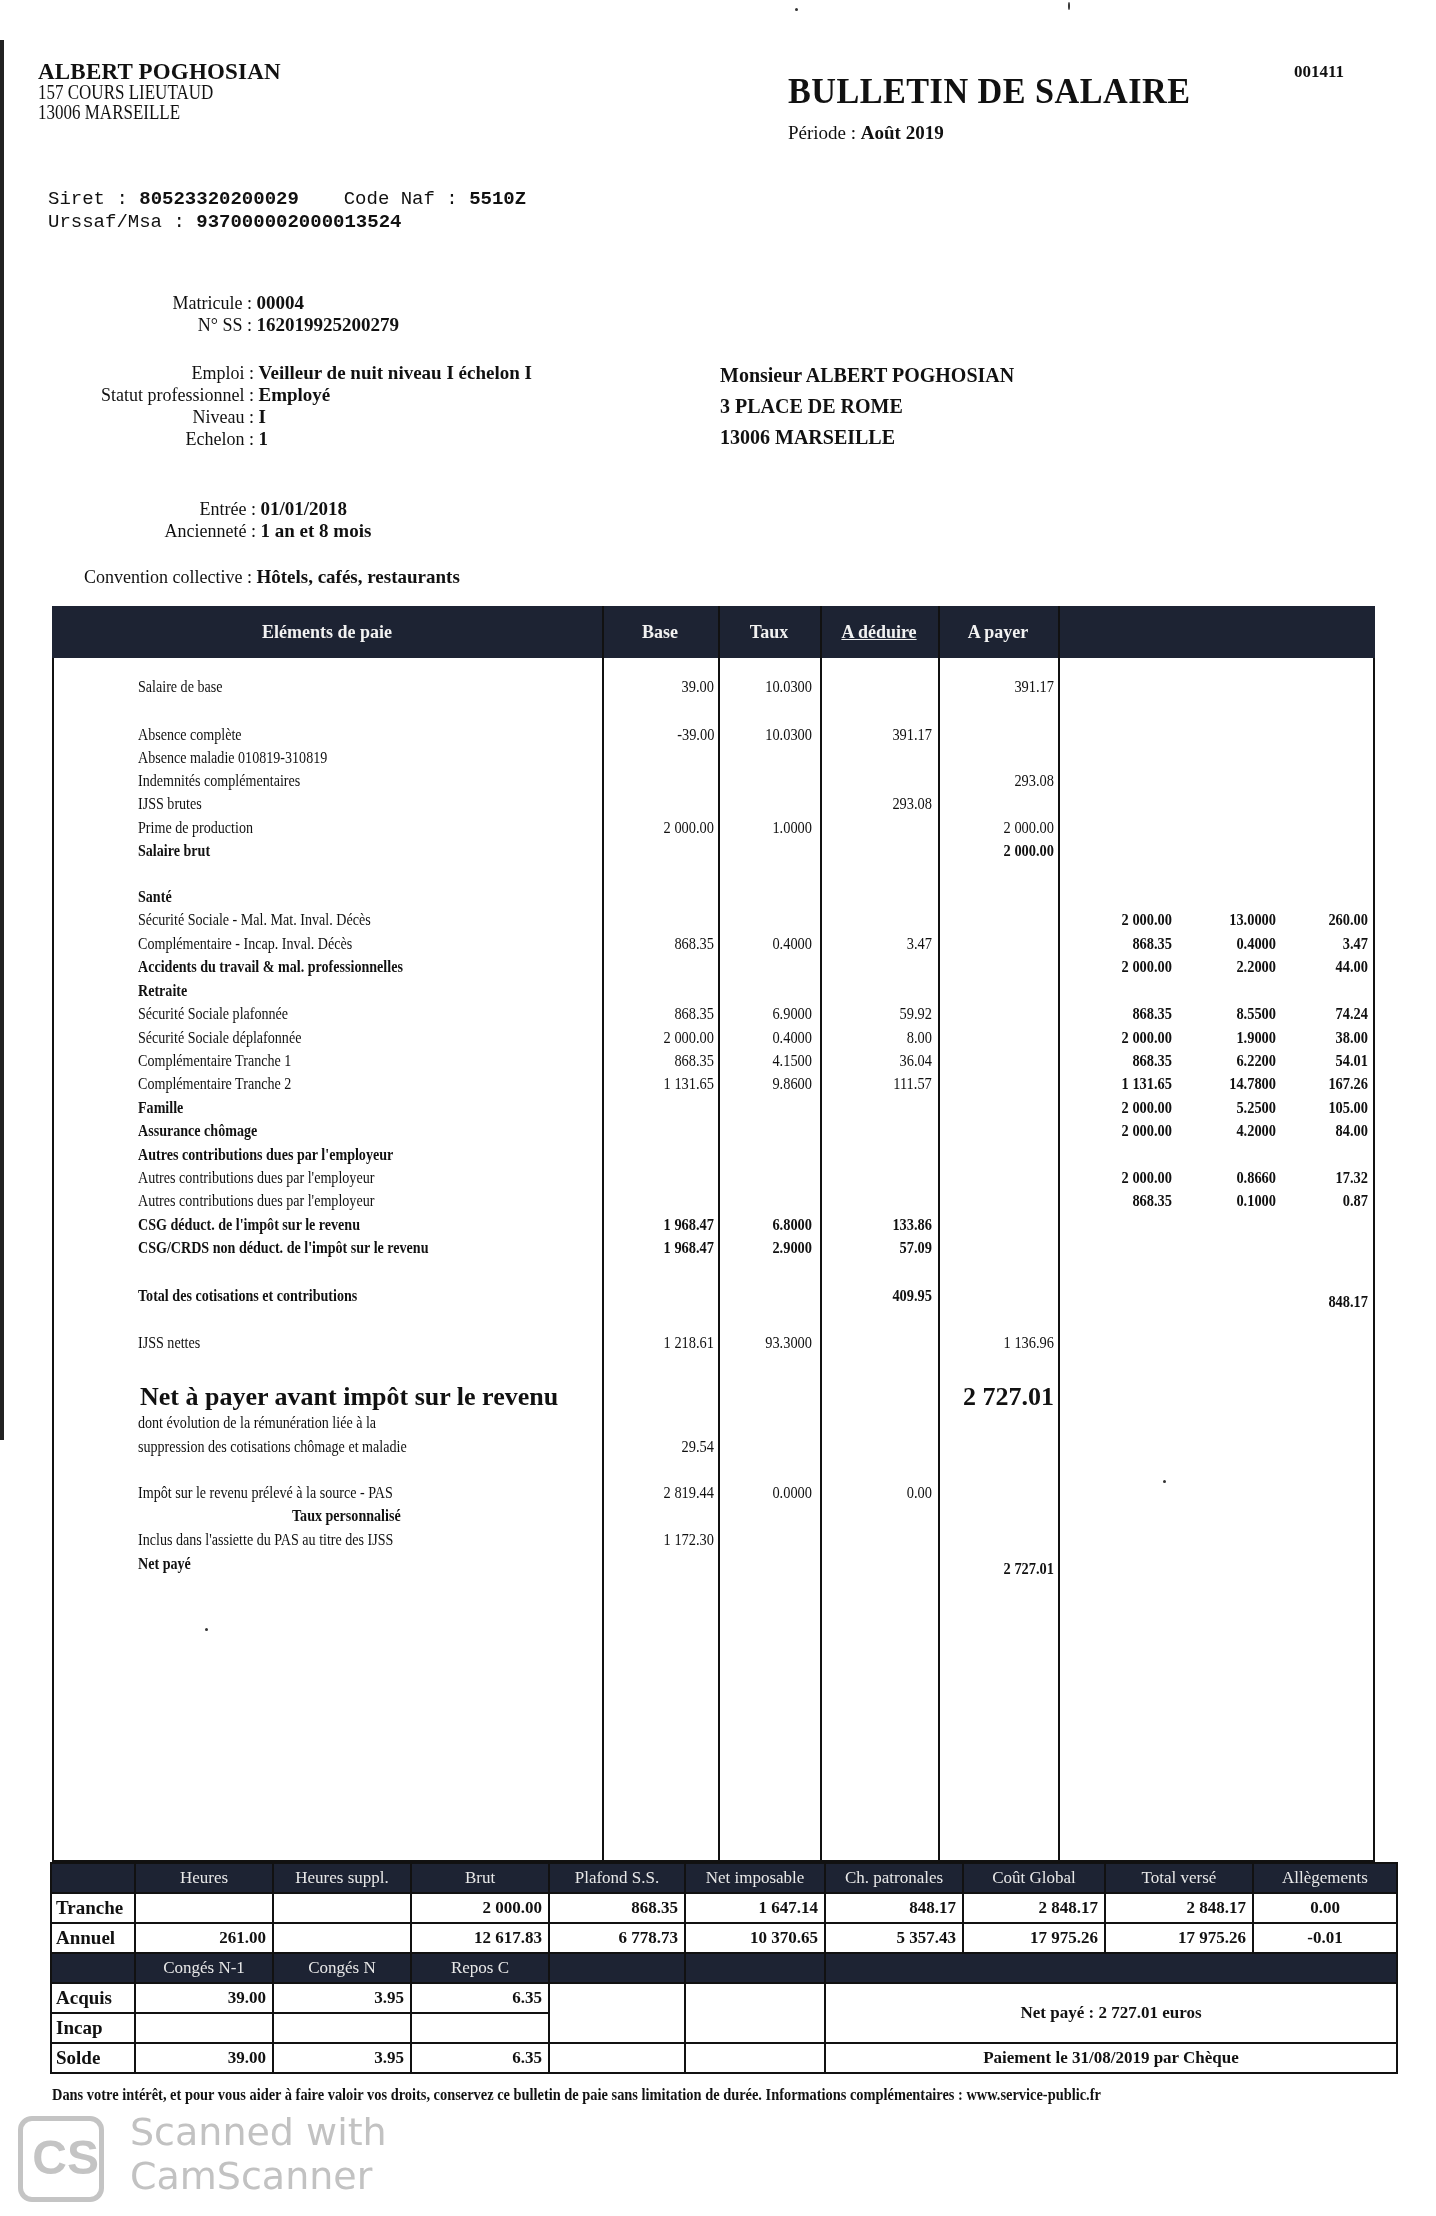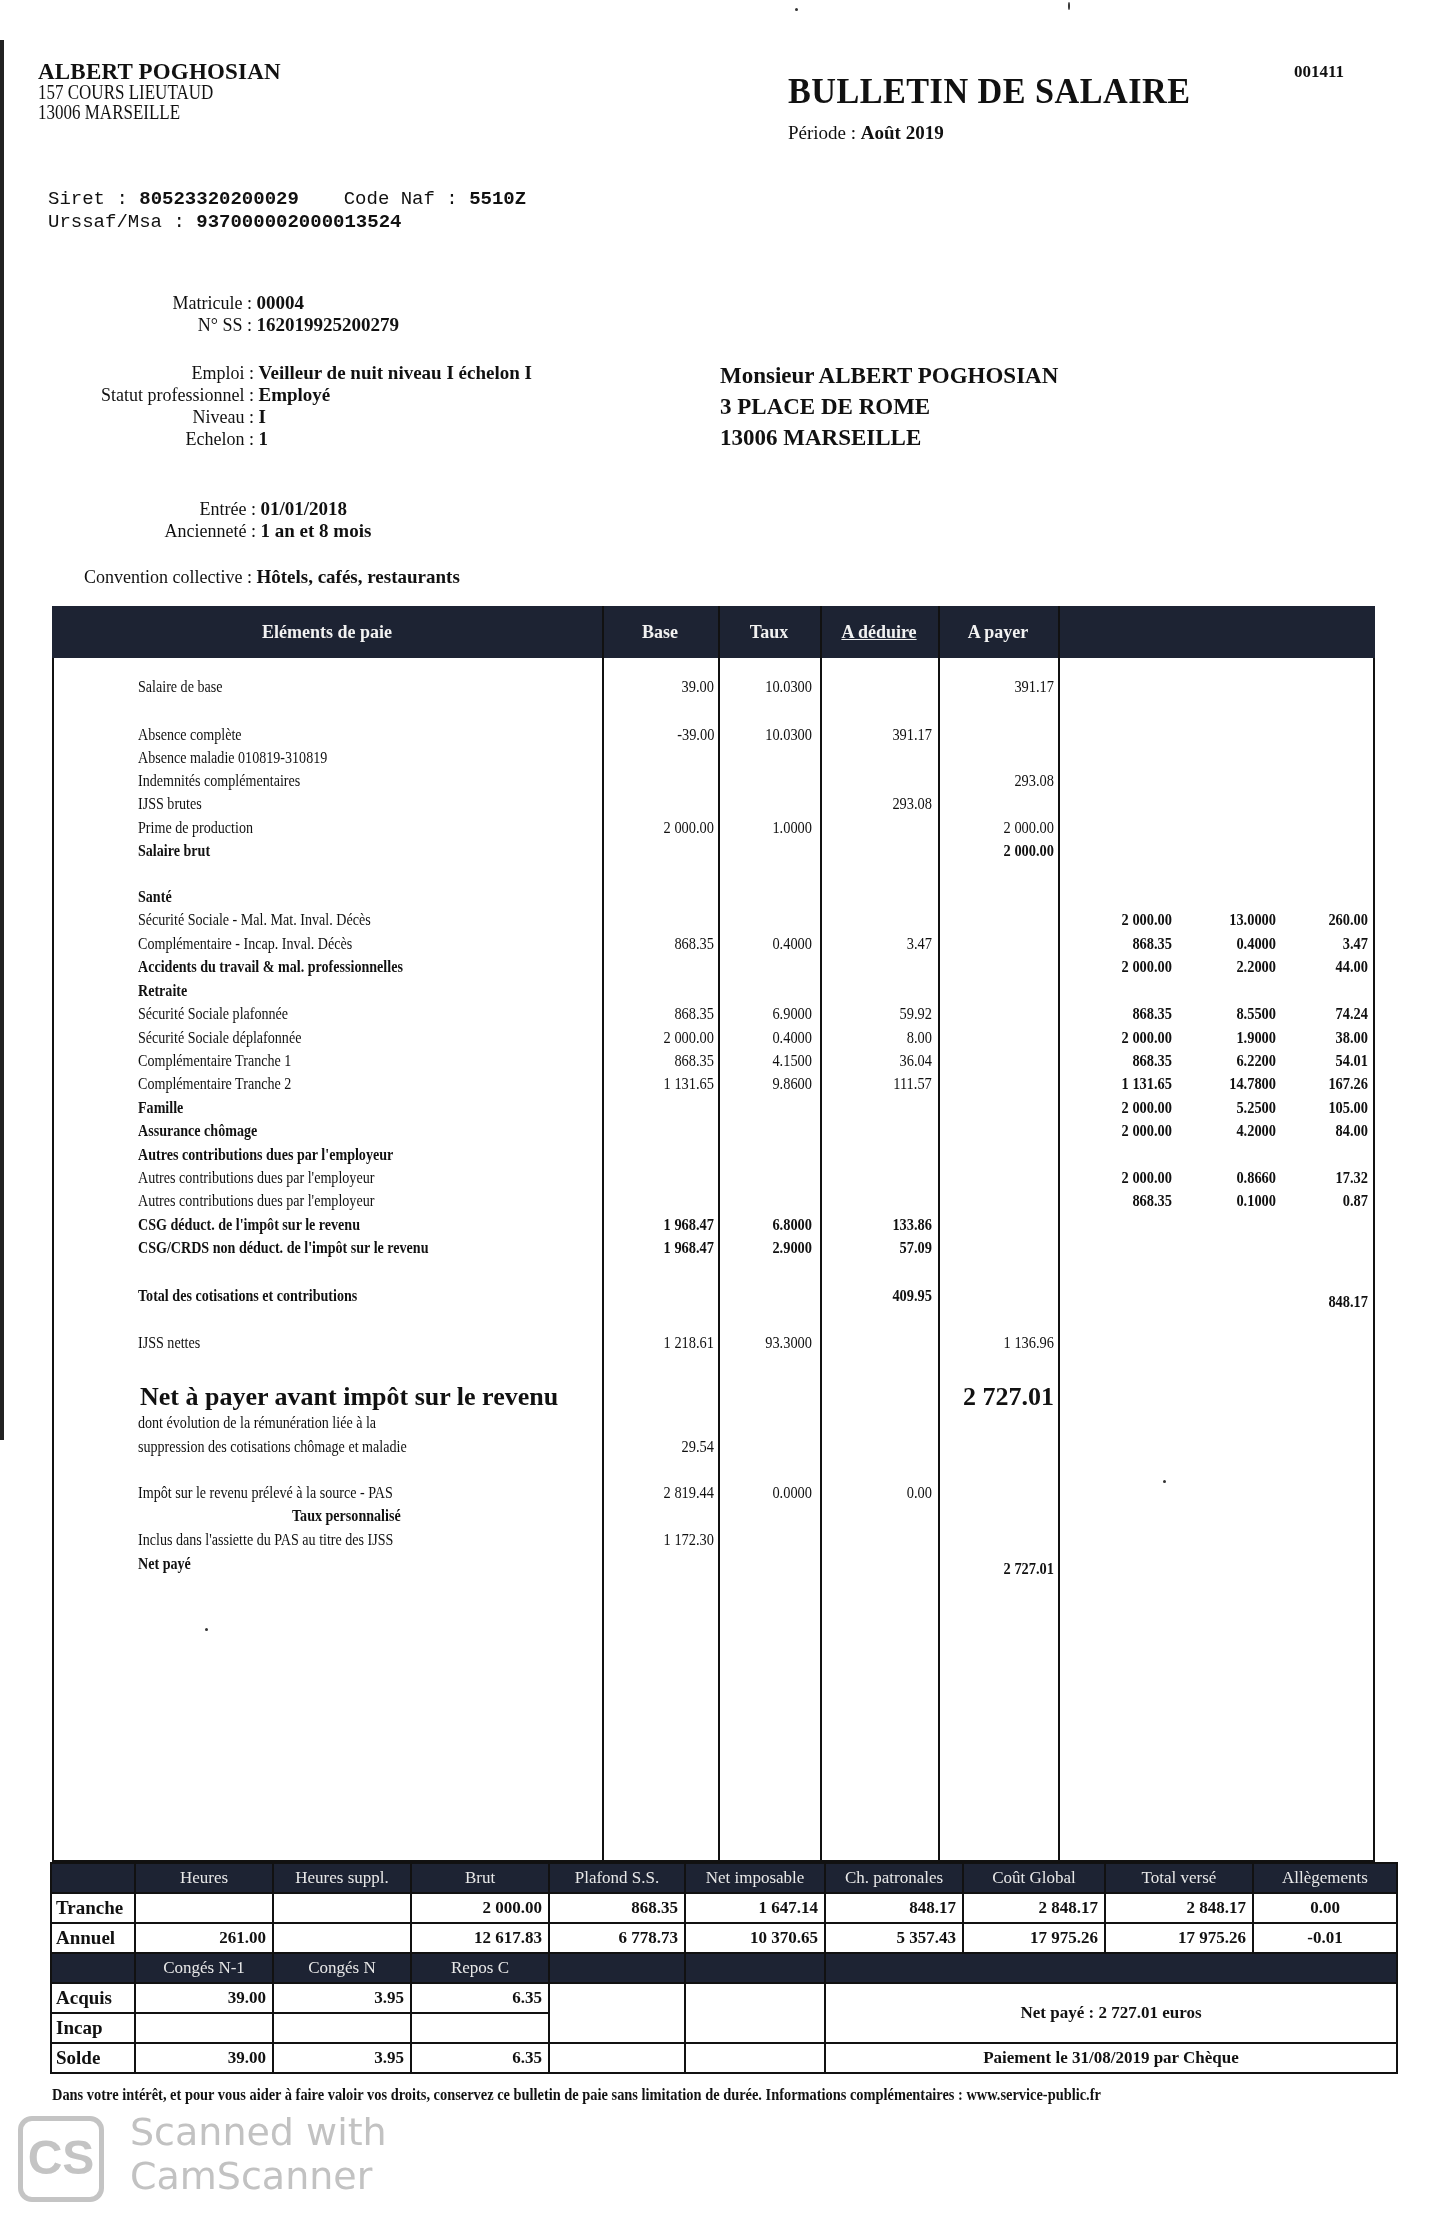--- a/index.html
+++ b/index.html
@@ -18,21 +18,21 @@
   .periode b { font-weight:bold; }
   .docnum { left:1294px; top:62px; font-family:"Liberation Serif", serif; font-size:17px; font-weight:bold; }
 
   .ids { left:48px; top:188px; font-family:Liberation Mono, monospace; font-size:19px; line-height:23px; }
   .ids b { font-weight:bold; }
 
   .kv { font-family:"Liberation Serif", serif; font-size:18px; line-height:22px; }
   .kv .k { display:inline-block; text-align:right; }
   .kv .v { font-weight:bold; font-size:19px; }
 
-  .addressee { left:720px; top:360px; font-family:"Liberation Serif", serif; font-weight:bold; font-size:23px; line-height:31px; }
+  .addressee { left:720px; top:360px; font-family:"Liberation Serif", serif; font-weight:bold; font-size:20px; line-height:31px; }
 
   
   .grid { position:absolute; left:52px; top:606px; width:1323px; height:1256px; border:2px solid #111; box-sizing:border-box; }
   .ghead { position:absolute; left:52px; top:606px; width:1323px; height:52px; background:#1d2333; }
   .ghead .h { position:absolute; top:0; height:52px; line-height:52px; color:#f2f2f2; font-family:"Liberation Serif", serif; font-weight:bold; font-size:18px; text-align:center; }
   .vline { position:absolute; top:606px; width:2px; background:#111; height:1256px; }
 
   .row-label { position:absolute; left:138px; font-family:"Liberation Serif", serif; font-size:16px; transform:scaleX(0.88); transform-origin:left; }
   .row-label.b { font-weight:bold; }
   .num { position:absolute; font-family:"Liberation Serif", serif; font-size:16px; text-align:right; transform:scaleX(0.9); transform-origin:right; }
@@ -50,21 +50,21 @@
   .sumtbl th { background:#1d2333; color:#e8e8e8; font-weight:normal; text-align:center; font-size:17px; }
   .sumtbl td.v { text-align:right; font-weight:bold; }
   .sumtbl td.lab { font-size:19px; font-weight:bold; text-align:left; padding-left:4px; }
   .sumtbl td.c { text-align:center; }
 
   .net-big { font-family:"Liberation Serif", serif; font-weight:bold; font-size:27px; text-align:center; }
   .pay-line { font-family:"Liberation Serif", serif; font-weight:bold; font-size:16px; text-align:center; }
 
   .footer-note { left:52px; top:2086px; font-family:"Liberation Serif", serif; font-size:16px; font-weight:bold; transform:scaleX(0.9); transform-origin:left; }
 
-  .cs-logo { left:18px; top:2116px; width:86px; height:86px; border:5px solid #c4c4c4; border-radius:14px; box-sizing:border-box; color:#c4c4c4; font-size:48px; font-weight:bold; text-align:center; line-height:74px; font-family:"Liberation Sans", sans-serif; }
+  .cs-logo { left:18px; top:2116px; width:86px; height:86px; border:5px solid #c4c4c4; border-radius:14px; box-sizing:border-box; color:#c4c4c4; font-size:48px; font-weight:bold; text-align:right; line-height:74px; font-family:"Liberation Sans", sans-serif; }
   .cs-text { left:130px; top:2110px; color:#c2c2c2; font-size:38px; line-height:44px; font-family:"DejaVu Sans", sans-serif; font-weight:normal; }
 
   .binder { position:absolute; left:0; top:40px; width:4px; height:1400px; background:#222; }
   .speck { position:absolute; width:3px; height:3px; background:#333; border-radius:50%; }
 </style>
 </head>
 <body>
 
 <div class="binder"></div>
 <div class="speck" style="left:795px;top:8px;"></div>

